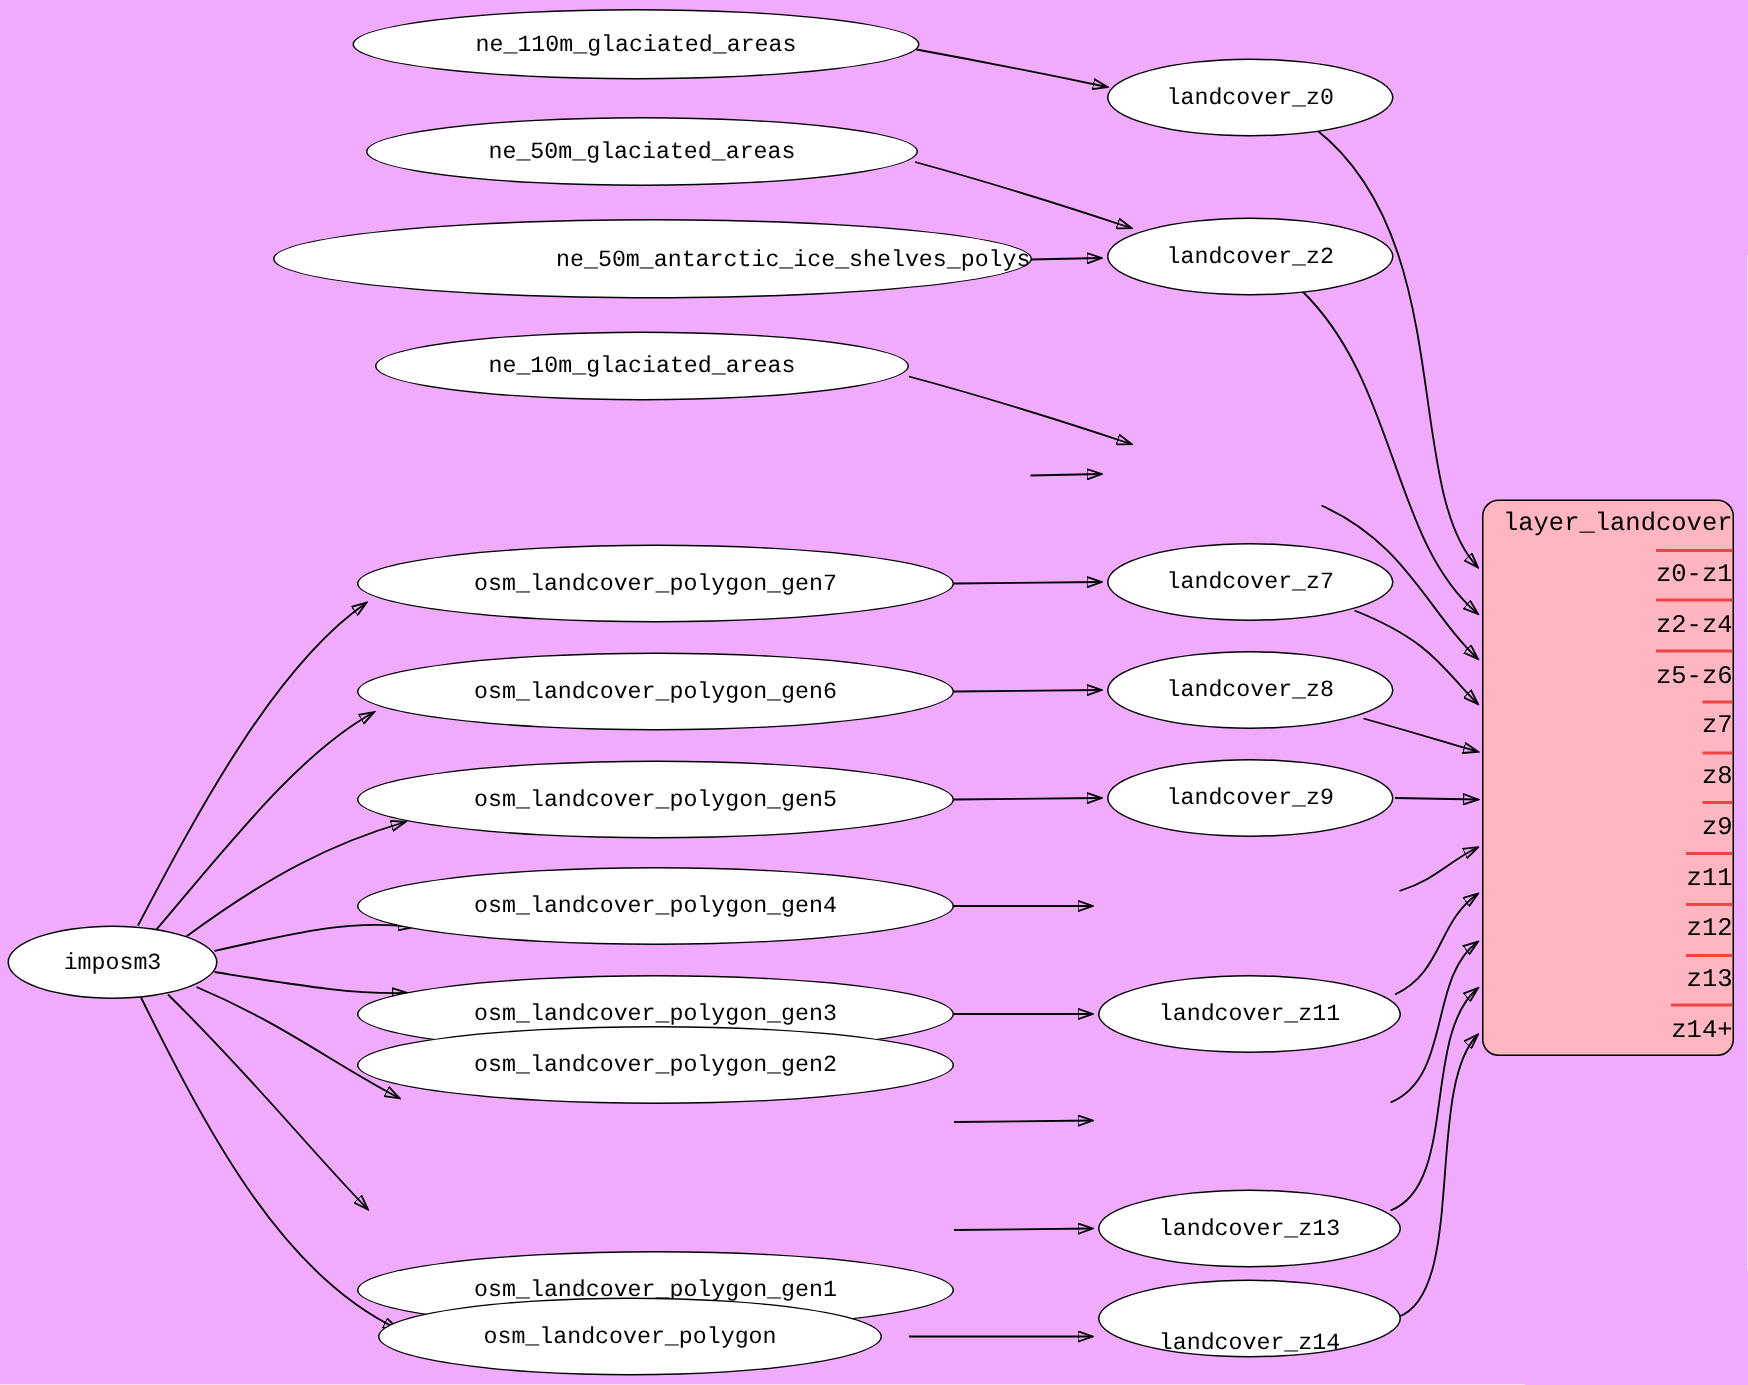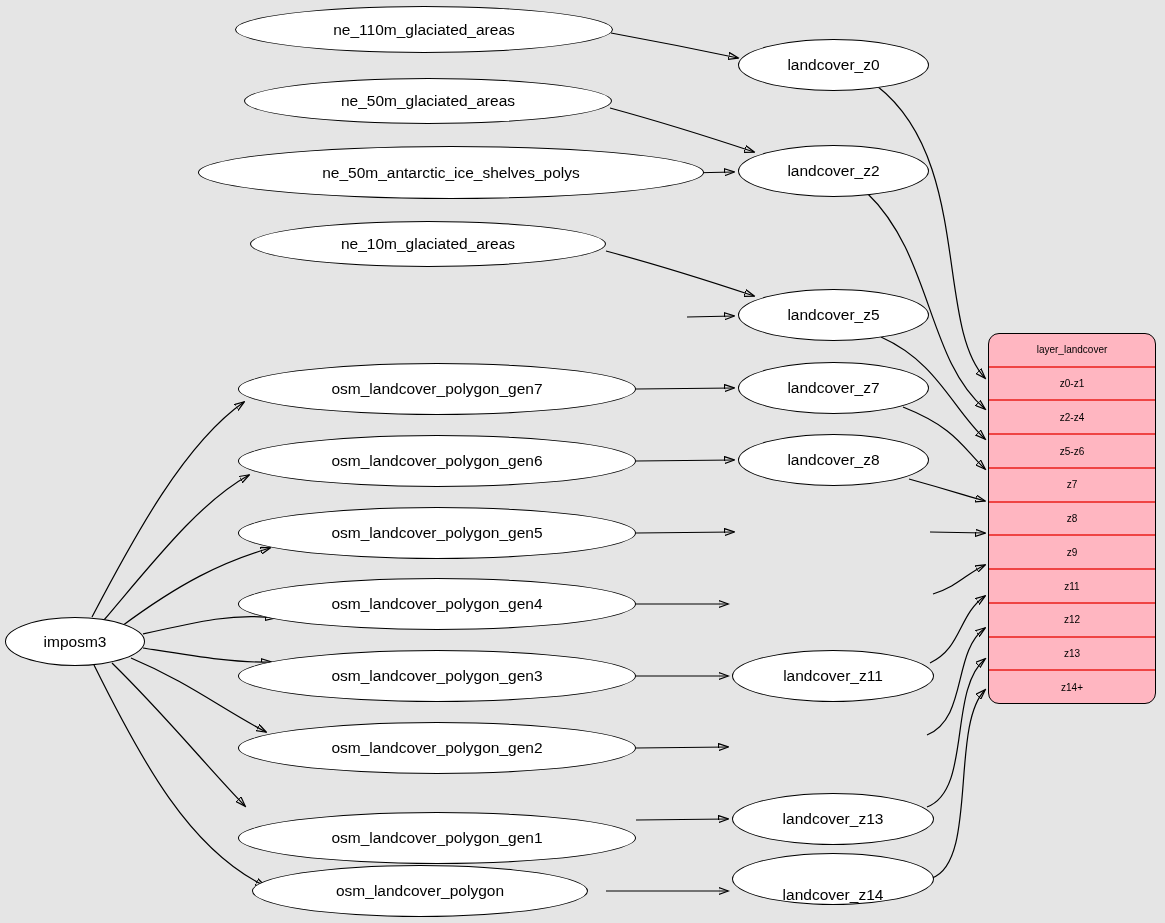--- a/index.html
+++ b/index.html
@@ -1,21 +1,21 @@
 <!DOCTYPE html>
 <html><head>
 <meta charset="utf-8">
 <style>
   html, body { margin: 0; padding: 0; background: #ffffff; }
   .canvas {
     position: relative;
     width: 1165px;
     height: 923px;
-    background: #e5e5e5;
-    font-family: Liberation Sans, sans-serif;
+    background: #f0abfc;
+    font-family: Liberation Mono, monospace;
     color: #000000;
     overflow: hidden;
   }
   .edges {
     position: absolute;
     left: 0; top: 0;
     width: 1165px; height: 923px;
   }
   .edges path { stroke: #000000; stroke-width: 1.2; fill: none; }
   .node {
@@ -34,21 +34,22 @@
     position: absolute;
     left: 988px; top: 333px;
     width: 168px; height: 371px;
     border: 1px solid #000000;
     border-radius: 11px;
     background: #ffb6c1;
     box-sizing: border-box;
     display: flex;
     flex-direction: column;
     overflow: hidden;
-    font-size: 10px;
+    font-size: 17px;
+    align-items: flex-end;
   }
   .record-row {
     flex: 1;
     display: flex;
     align-items: center;
     justify-content: center;
     border-top: 2px solid #ef4444;
     white-space: nowrap;
   }
   .record-row:first-child { border-top: none; }
@@ -100,68 +101,68 @@
     <path d="M 927 807 C 972 790, 948 690, 985 659" marker-end="url(#arrow)"></path>
     <path d="M 932 878 C 978 862, 950 725, 985 690" marker-end="url(#arrow)"></path>
   </svg>
 
   <div class="node" style="left:235px;top:6px;width:378px;height:47px;">
       <span>ne_110m_glaciated_areas</span>
     </div>
   <div class="node" style="left:244px;top:78px;width:368px;height:46px;">
       <span>ne_50m_glaciated_areas</span>
     </div>
-  <div class="node" style="left:198px;top:146px;width:506px;height:53px;">
+  <div class="node" style="left:182px;top:146px;width:506px;height:53px;justify-content:flex-end;">
       <span>ne_50m_antarctic_ice_shelves_polys</span>
     </div>
   <div class="node" style="left:250px;top:221px;width:356px;height:46px;">
       <span>ne_10m_glaciated_areas</span>
     </div>
   <div class="node" style="left:238px;top:363px;width:398px;height:52px;">
       <span>osm_landcover_polygon_gen7</span>
     </div>
   <div class="node" style="left:238px;top:435px;width:398px;height:52px;">
       <span>osm_landcover_polygon_gen6</span>
     </div>
   <div class="node" style="left:238px;top:507px;width:398px;height:52px;">
       <span>osm_landcover_polygon_gen5</span>
     </div>
   <div class="node" style="left:238px;top:578px;width:398px;height:52px;">
       <span>osm_landcover_polygon_gen4</span>
     </div>
   <div class="node" style="left:238px;top:650px;width:398px;height:52px;">
       <span>osm_landcover_polygon_gen3</span>
     </div>
-  <div class="node" style="left:238px;top:722px;width:398px;height:52px;">
+  <div class="node" style="left:238px;top:684px;width:398px;height:52px;">
       <span>osm_landcover_polygon_gen2</span>
     </div>
-  <div class="node" style="left:238px;top:812px;width:398px;height:52px;">
+  <div class="node" style="left:238px;top:834px;width:398px;height:52px;">
       <span>osm_landcover_polygon_gen1</span>
     </div>
   <div class="node" style="left:252px;top:865px;width:336px;height:52px;">
       <span>osm_landcover_polygon</span>
     </div>
   <div class="node" style="left:5px;top:617px;width:140px;height:49px;">
       <span>imposm3</span>
     </div>
 
   <div class="node" style="left:738px;top:39px;width:191px;height:52px;">
       <span>landcover_z0</span>
     </div>
   <div class="node" style="left:738px;top:145px;width:191px;height:52px;">
       <span>landcover_z2</span>
     </div>
-  <div class="node" style="left:738px;top:289px;width:191px;height:52px;">
-      <span>landcover_z5</span>
-    </div>
   <div class="node" style="left:738px;top:362px;width:191px;height:52px;">
       <span>landcover_z7</span>
     </div>
   <div class="node" style="left:738px;top:434px;width:191px;height:52px;justify-content:center;">
       <span>landcover_z8</span>
+    </div>
+  <div class="node" style="left:738px;top:506px;width:191px;height:52px;">
+      <span>landcover_z9</span>
     </div>
   <div class="node" style="left:732px;top:650px;width:202px;height:52px;">
       <span>landcover_z11</span>
     </div>
   <div class="node" style="left:732px;top:793px;width:202px;height:52px;">
       <span>landcover_z13</span>
     </div>
   <div class="node" style="left:732px;top:853px;width:202px;height:52px;align-items:flex-end;">
       <span>landcover_z14</span>
     </div>

